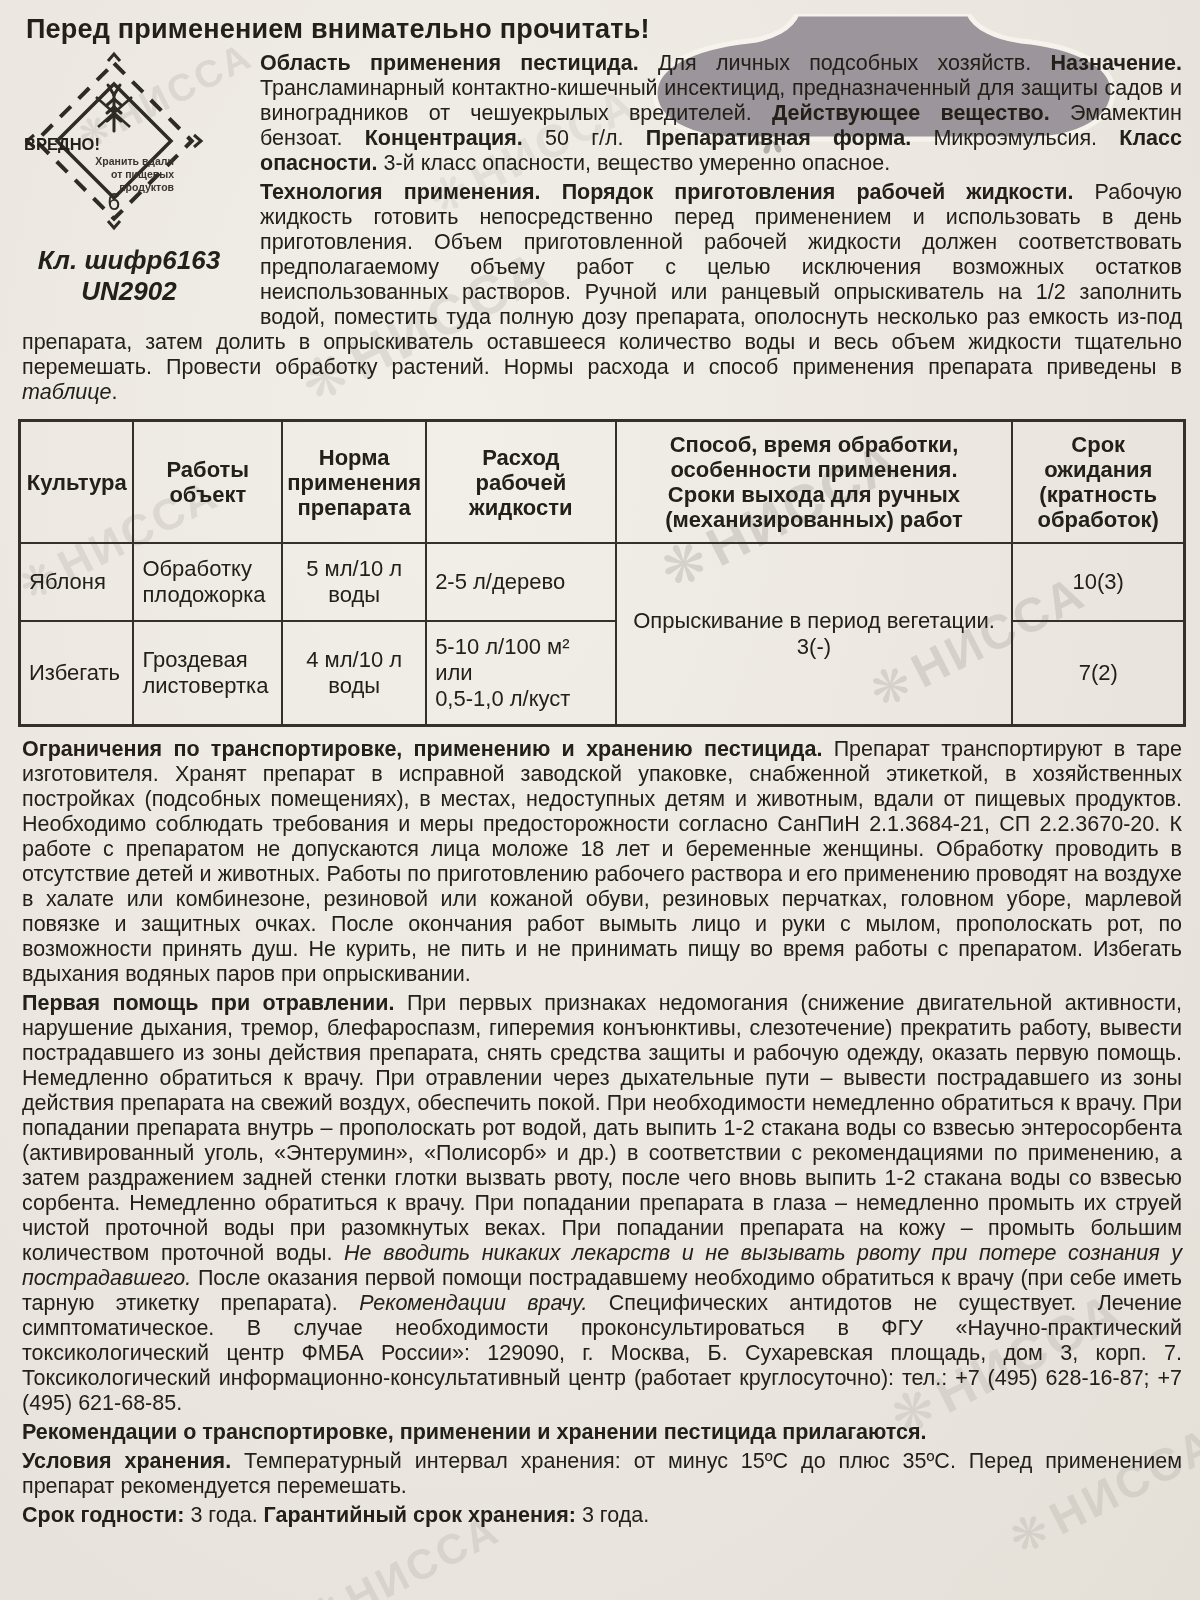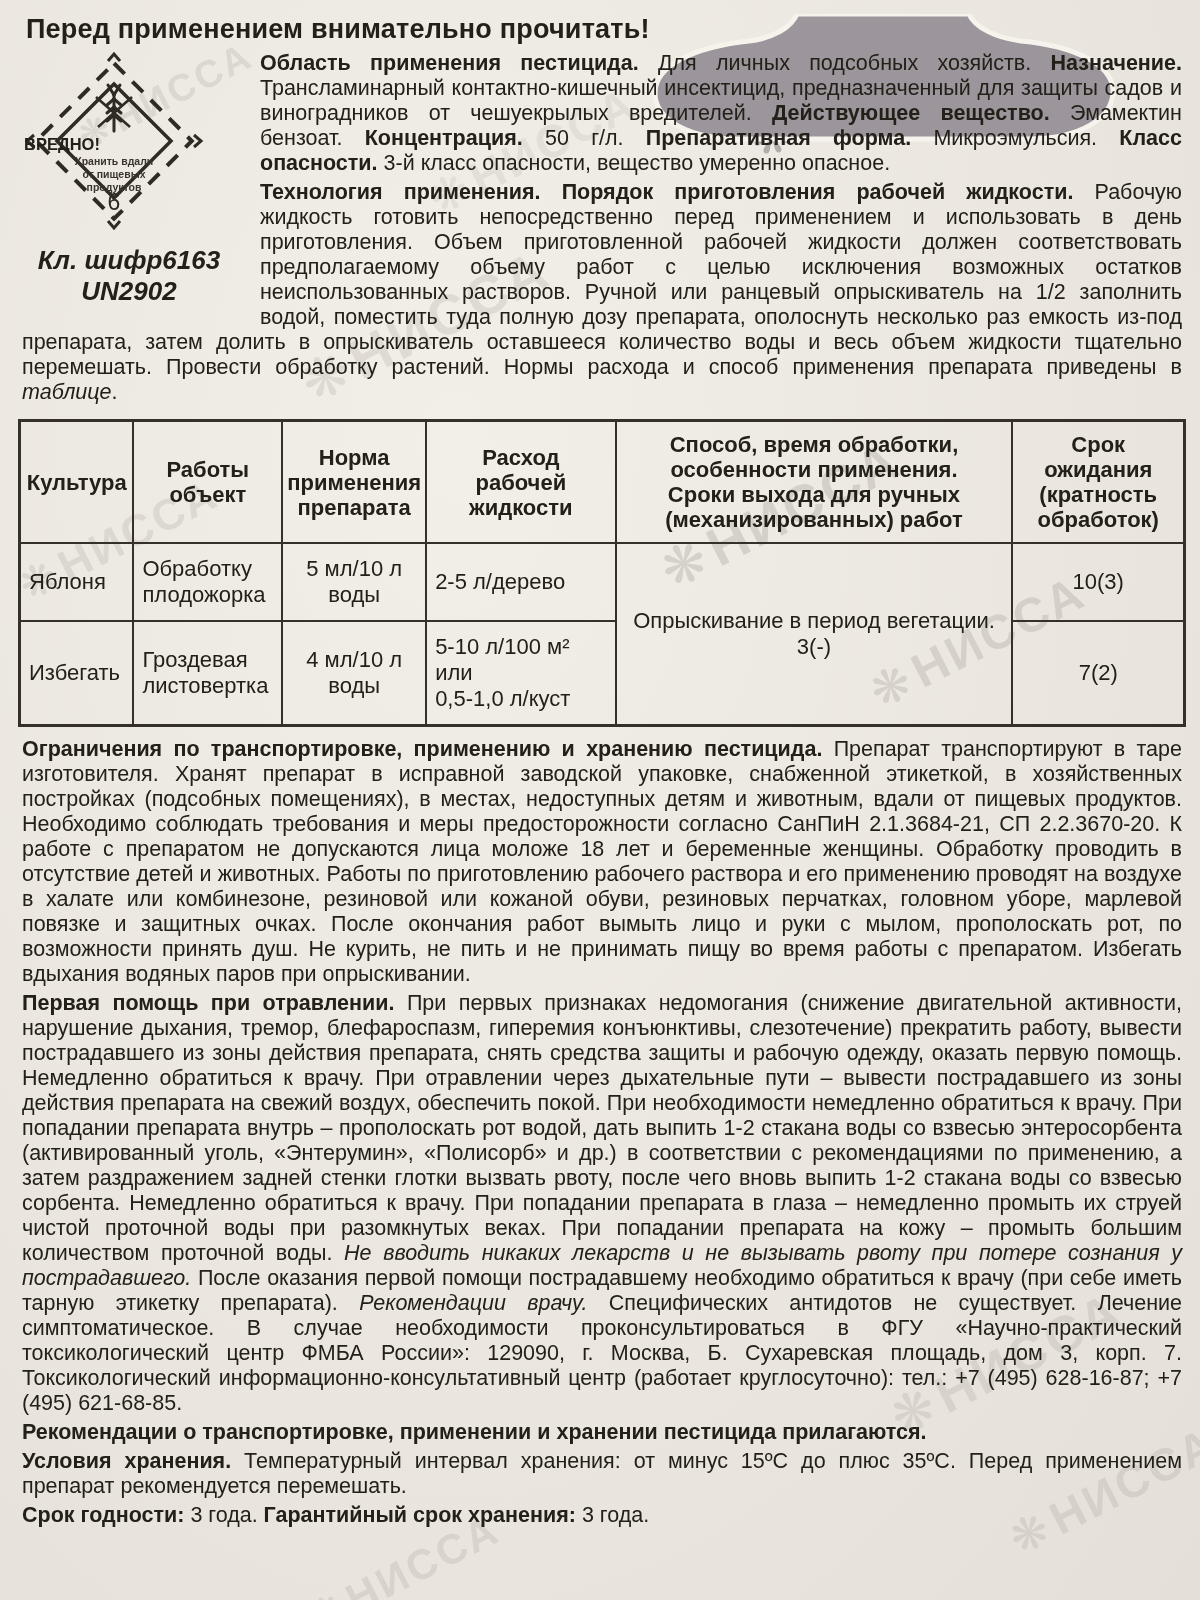--- a/index.html
+++ b/index.html
@@ -34,21 +34,21 @@
   .seg-b{font-weight:bold;}
   .seg-i{font-style:italic;}
   .mt6{margin-top:6px;}
 
   
   .hz-float{float:left;width:232px;margin:0 10px 4px 0;}
   .hz-box{position:relative;width:190px;height:186px;margin-left:6px;}
   .hz-box svg{position:absolute;left:0;top:0;}
   .hz-word{position:absolute;left:0;top:84px;width:180px;text-align:left;
            font-size:16.5px;font-weight:bold;}
-  .hz-small{position:absolute;left:30px;top:104px;width:120px;text-align:center;
+  .hz-small{position:absolute;left:30px;top:104px;width:120px;text-align:right;
             font-size:10.5px;line-height:13px;font-weight:bold;color:#3a352e;white-space:pre-line;}
   .hz-digit{position:absolute;left:0;top:138px;width:180px;text-align:center;
             font-size:23px;color:#2e2a24;}
   .hz-codes{width:214px;margin:8px 0 0 4px;font-size:26px;font-weight:bold;line-height:31px;}
   .hz-codes .row{display:flex;justify-content:center;font-style:italic;}
 
   
   table.apptable{width:100%;border-collapse:collapse;margin:14px 0 10px 0;
                  border:3px solid #35302a;}
   table.apptable th, table.apptable td{

